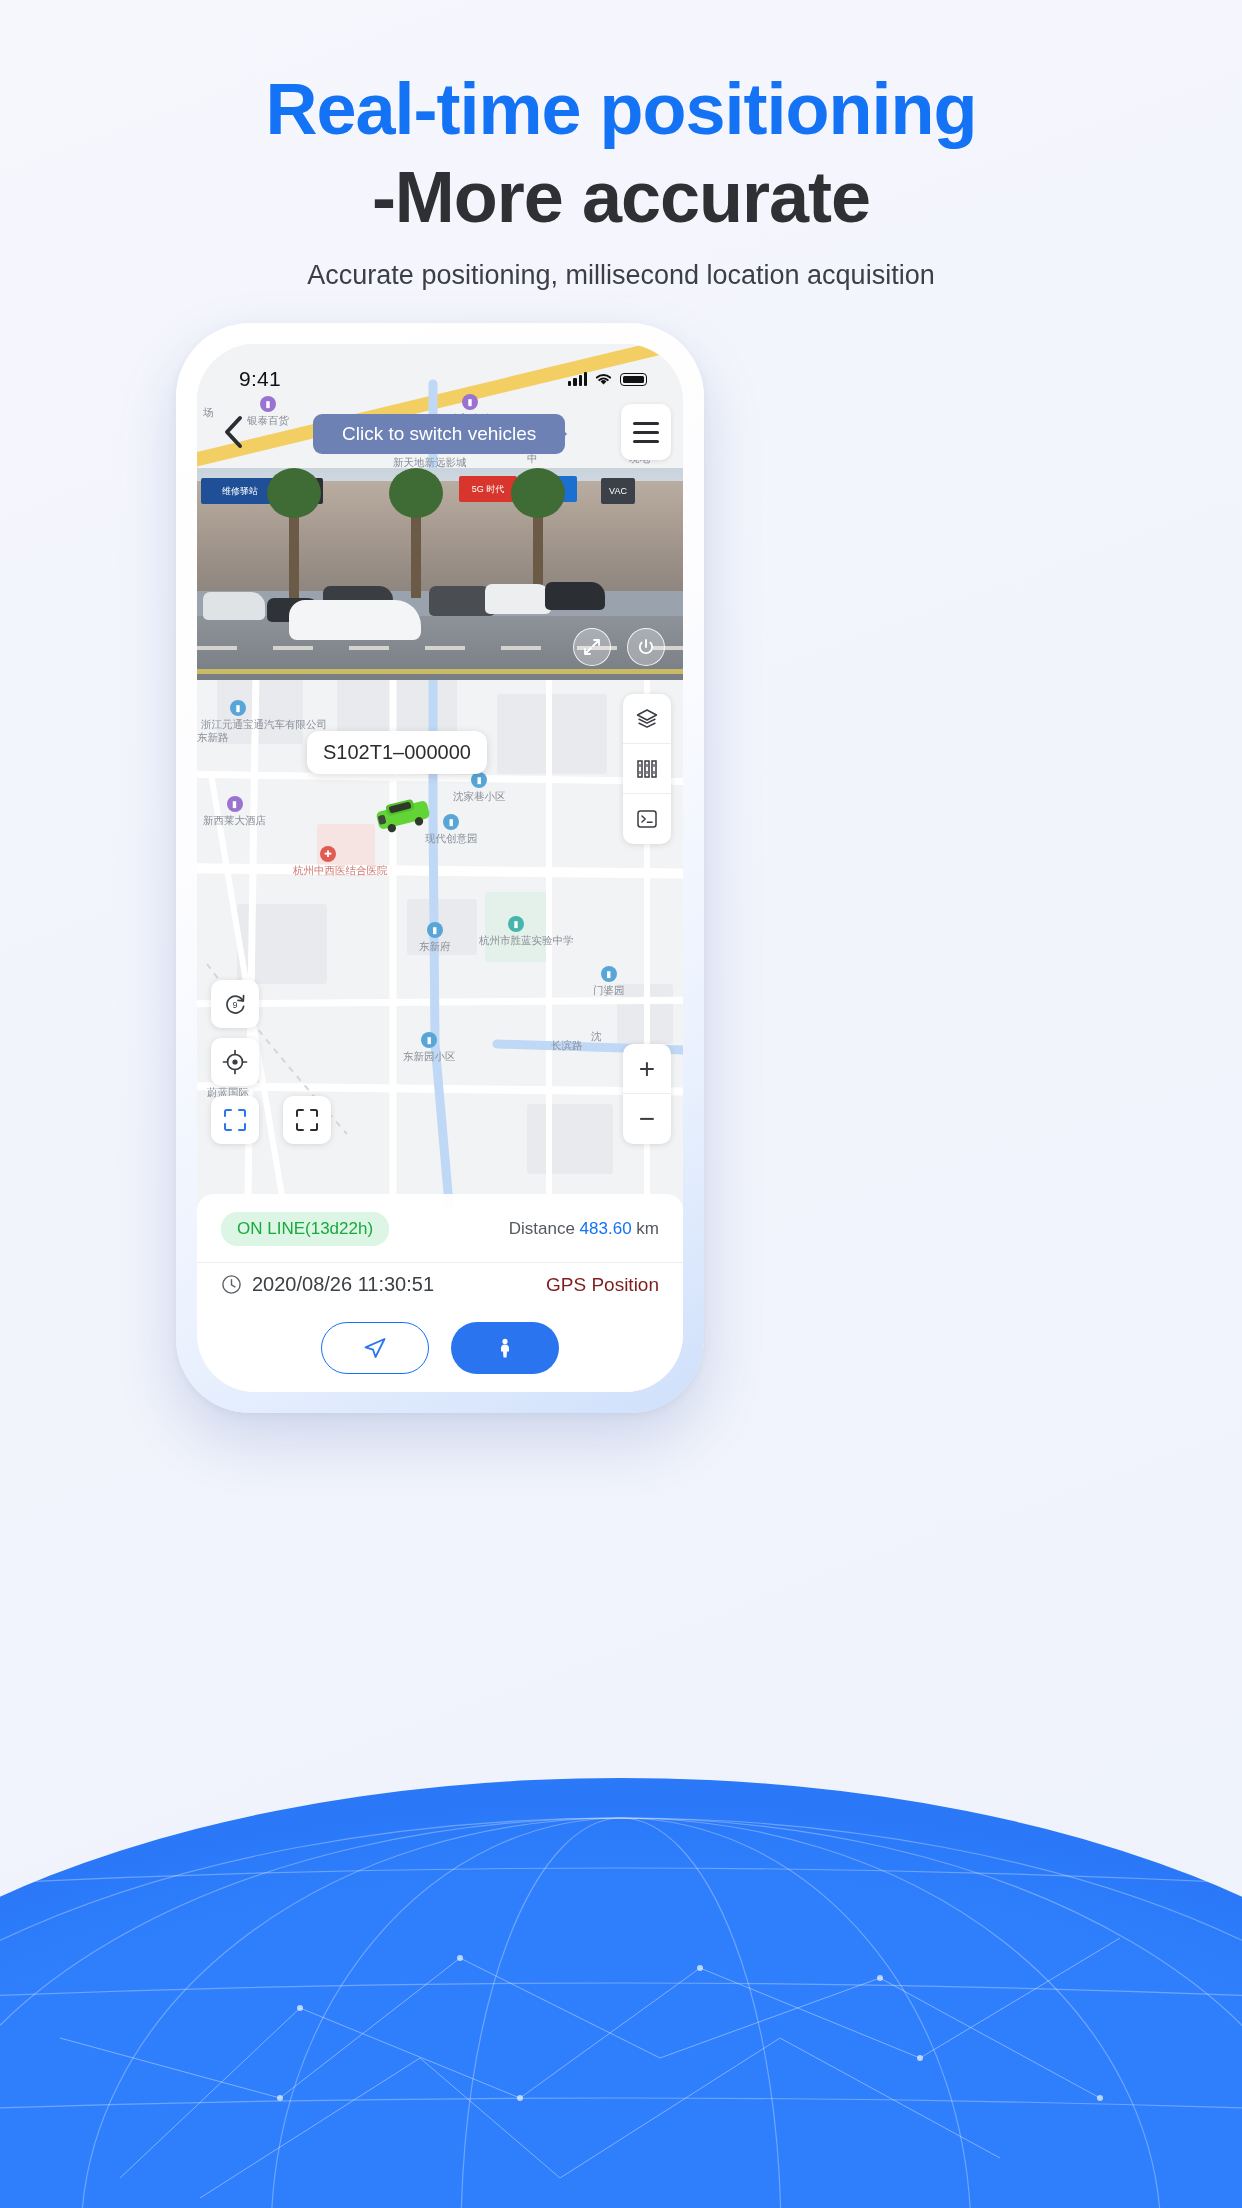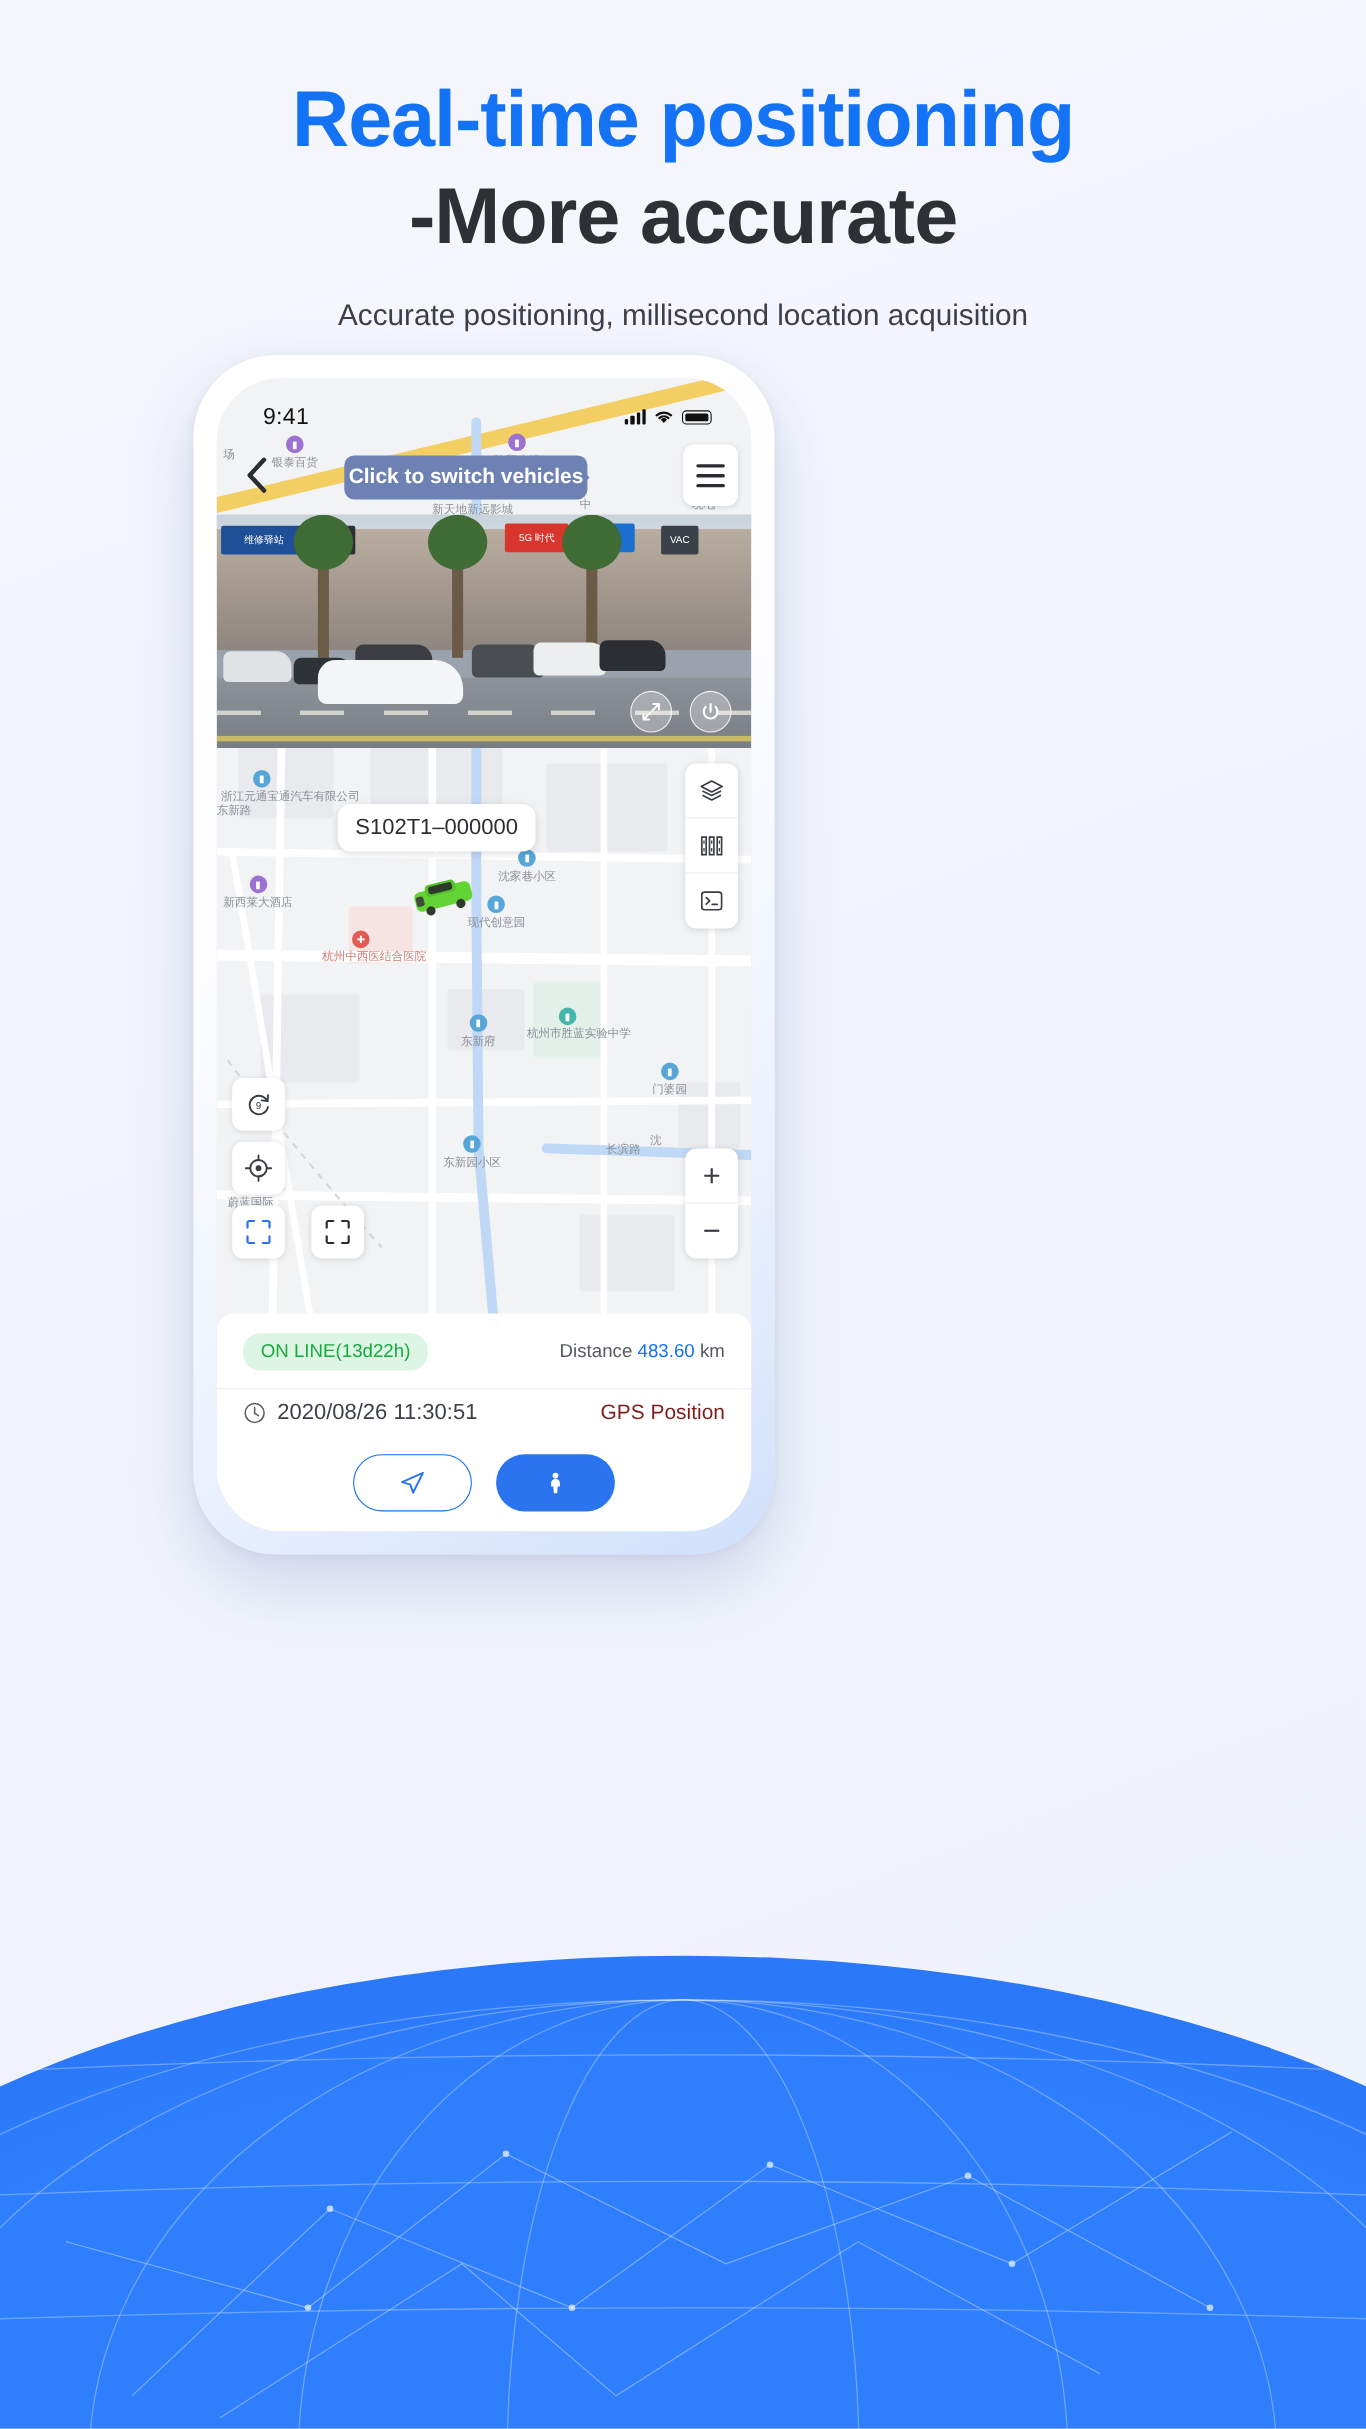--- a/index.html
+++ b/index.html
@@ -12,21 +12,21 @@
 
   
   .hero { padding-top:72px; text-align:center; position:relative; z-index:5;}
   .hero h1 {
     font-size:72px; font-weight:bold; line-height:1.03;
     letter-spacing:-1px;
   }
   .hero .l1 { color:#1472f5; display:block; }
   .hero .l2 { color:#2f3033; display:block; margin-top:14px;}
   .hero .sub {
-    margin-top:37px; font-size:27px; color:#3c3f45; font-weight:400;
+    margin-top:26px; font-size:27px; color:#3c3f45; font-weight:400;
   }
 
   
   .globe {
     position:absolute; left:0; bottom:0; width:1242px; height:670px;
     background:radial-gradient(ellipse 1400px 620px at 50% 105%, #2f7ffd 0%, #2f7ffd 58%, #2a78f7 72%, #2f7ffd 100%);
     clip-path: ellipse(900px 430px at 50% 100%);
     overflow:hidden; z-index:1;
   }
   .globe svg { position:absolute; left:0; top:0; }
@@ -79,21 +79,21 @@
 
   
   .topnav { position:absolute; left:0; top:58px; width:486px; height:60px; z-index:30; }
   .back-btn {
     position:absolute; left:14px; top:8px; width:44px; height:44px;
     display:flex;align-items:center;justify-content:center; cursor:pointer;
   }
   .tooltip {
     position:absolute; left:116px; top:12px;
     background:#6d81b5; color:#fff; border-radius:9px;
-    padding:9px 4px; font-size:19px; white-space:nowrap;font-weight:bold;
+    padding:9px 29px; font-size:19px; white-space:nowrap;
   }
   .tooltip:after{
     content:""; position:absolute; right:-8px; top:50%; margin-top:-6px;
     border:6px solid transparent; border-left-color:#6d81b5;
   }
   .menu-btn {
     position:absolute; right:12px; top:2px; width:50px;height:56px;
     background:#fff; border-radius:10px;
     display:flex;flex-direction:column;align-items:center;justify-content:center;gap:6px;
     box-shadow:0 1px 5px rgba(0,0,0,.10); cursor:pointer;

